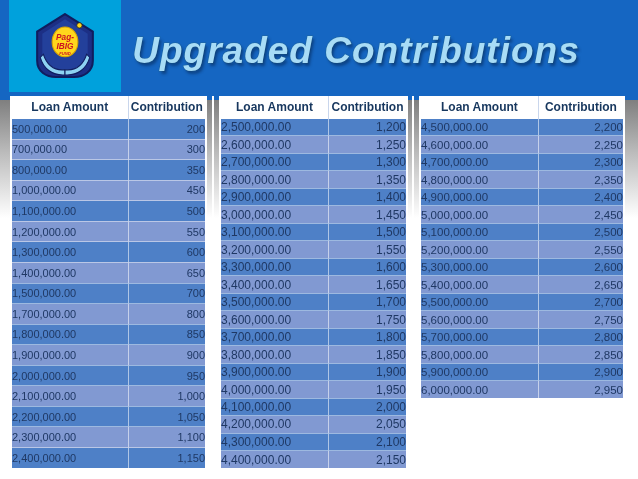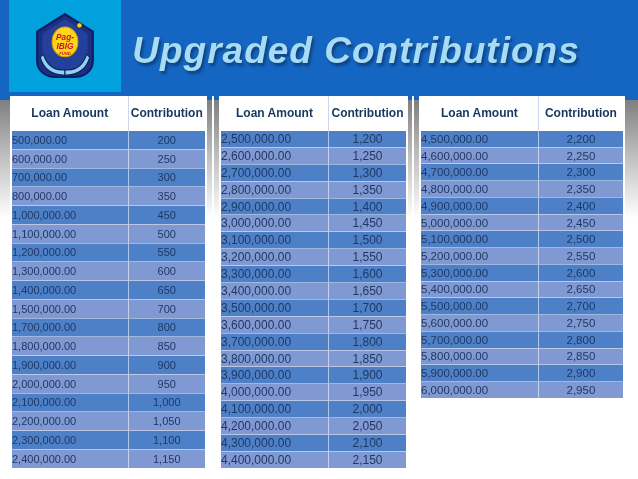--- a/index.html
+++ b/index.html
@@ -27,26 +27,26 @@
   #stripe1{left:212px;} #stripe2{left:412px;}
   table.tbl{
     position:absolute;top:96px;border-collapse:collapse;table-layout:fixed;z-index:2;
     color:#1F3864;border:2px solid #ffffff;border-top:none;
   }
   #t1{left:10px;width:197px;height:374px;font-size:11px;}
   #t2{left:219px;width:189px;height:374px;font-size:12px;}
   #t3{left:419px;width:206px;height:304px;font-size:11.5px;}
   .tbl th{
     background:#ffffff;color:#17375E;font-weight:bold;font-size:12px;
-    height:34px;text-align:center;padding:0;
+    height:22px;text-align:center;padding:0;
   }
   .tbl th.contrib-h{border-left:1px solid #C9D6EC;}
   .tbl td{padding:0;border-top:1px solid rgba(255,255,255,0.45);}
   .tbl td.loan{text-align:left;padding-right:16px;}
-  .tbl td.contrib{text-align:center;border-left:1px solid rgba(255,255,255,0.55);}
+  .tbl td.contrib{text-align:right;border-left:1px solid rgba(255,255,255,0.55);}
   .tbl tbody tr:nth-child(odd) td{background:#4E80C7;}
   .tbl tbody tr:nth-child(even) td{background:#8199D2;}
   .logo-text{font-style:italic;font-weight:bold;}
 </style>
 </head>
 <body>
 
 <div class="band"></div>
 <div class="shadow-strip"></div>
 
@@ -79,24 +79,20 @@
       <th>Loan Amount</th>
       <th class="contrib-h">Contribution</th>
     </tr>
   </thead>
   <tbody>
       <tr>
         <td class="loan">500,000.00</td>
         <td class="contrib">200</td>
       </tr>
       <tr>
-        <td class="loan">600,000.00</td>
-        <td class="contrib">250</td>
-      </tr>
-      <tr>
         <td class="loan">700,000.00</td>
         <td class="contrib">300</td>
       </tr>
       <tr>
         <td class="loan">800,000.00</td>
         <td class="contrib">350</td>
       </tr>
       <tr>
         <td class="loan">1,000,000.00</td>
         <td class="contrib">450</td>

